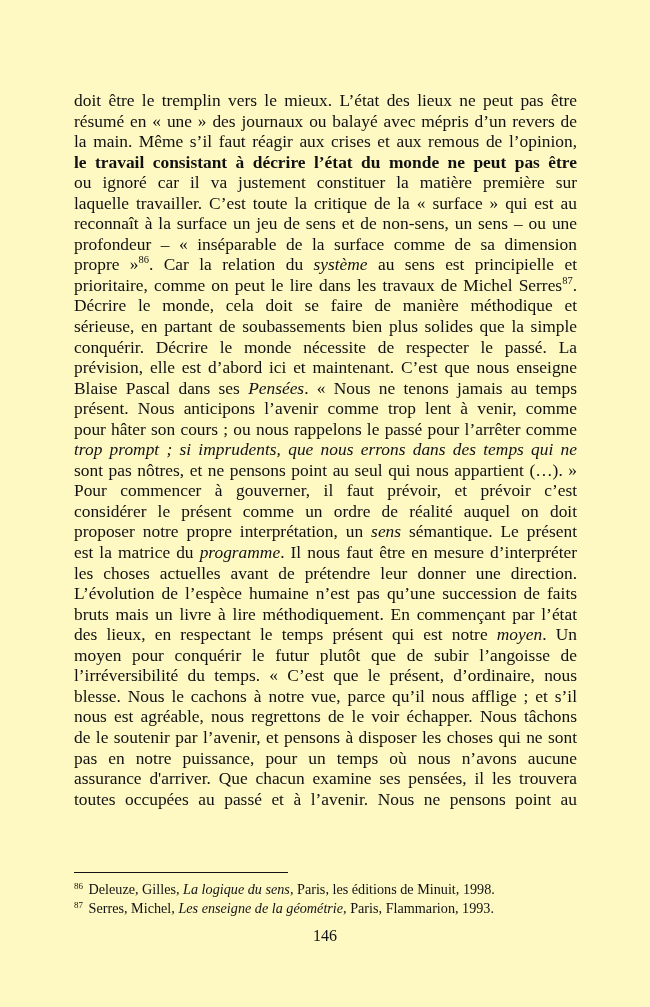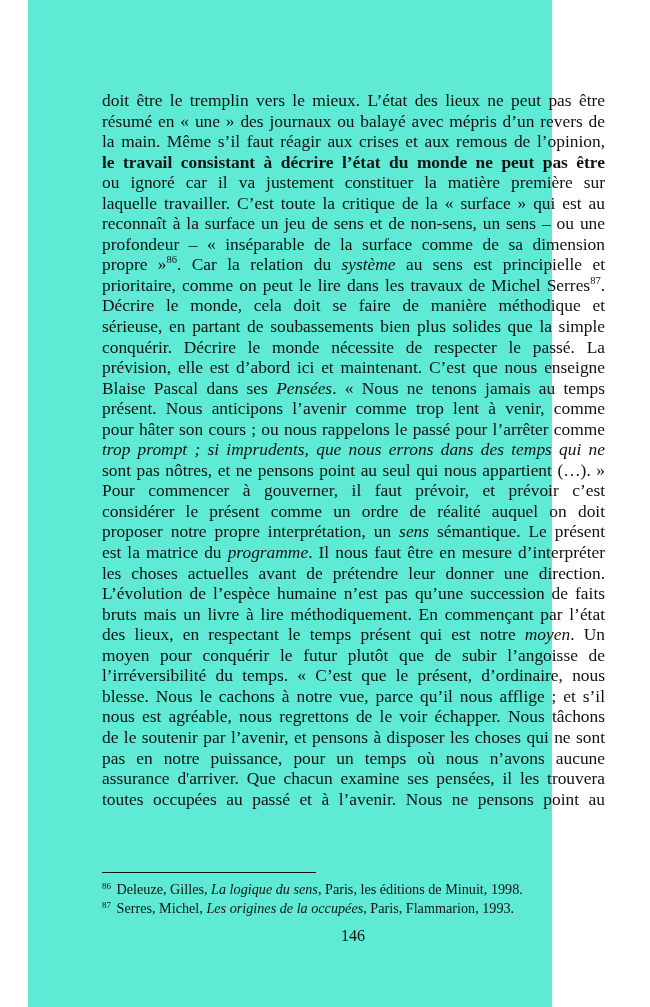--- a/index.html
+++ b/index.html
@@ -11,24 +11,23 @@
       width: 650px;
       height: 1007px;
       position: relative;
       overflow: hidden;
       font-family: "Liberation Serif", "DejaVu Serif", serif;
       color: #111111;
     }
     .page {
       position: absolute;
       left: 0; top: 0;
-      width: 524px;
+      width: 650px;
       height: 1007px;
-      background: #5eead4;
-      margin-left: 28px;
+      background: #fef9c3;
     }
     .body-text {
       position: absolute;
       left: 74px;
       top: 90px;
       width: 503px;
       font-size: 17.4px;
       line-height: 20.55px;
     }
     .line {
@@ -123,16 +122,16 @@
       <span class="line" style="white-space: normal; overflow: hidden;"><span class="seg" style="white-space: normal;">blesse. Nous le cachons à notre vue, parce qu’il nous afflige ; et s’il</span></span>
       <span class="line" style="white-space: normal; overflow: hidden;"><span class="seg" style="white-space: normal;">nous est agréable, nous regrettons de le voir échapper. Nous tâchons</span></span>
       <span class="line" style="white-space: normal; overflow: hidden;"><span class="seg" style="white-space: normal;">de le soutenir par l’avenir, et pensons à disposer les choses qui ne sont</span></span>
       <span class="line" style="white-space: normal; overflow: hidden;"><span class="seg" style="white-space: normal;">pas en notre puissance, pour un temps où nous n’avons aucune</span></span>
       <span class="line" style="white-space: normal; overflow: hidden;"><span class="seg" style="white-space: normal;">assurance d'arriver. Que chacun examine ses pensées, il les trouvera</span></span>
       <span class="line" style="white-space: normal; overflow: hidden;"><span class="seg" style="white-space: normal;">toutes occupées au passé et à l’avenir. Nous ne pensons point au</span></span>
     </div>
   <div class="footnote-rule"></div>
   <div class="footnotes" id="footnotes">
       <span class="footnote"><sup>86</sup><span class="seg"> Deleuze, Gilles, </span><span class="seg it">La logique du sens</span><span class="seg">, Paris, les éditions de Minuit, 1998.</span></span>
-      <span class="footnote"><sup>87</sup><span class="seg"> Serres, Michel, </span><span class="seg it">Les origines de la occupées</span><span class="seg">, Paris, Flammarion, 1993.</span></span>
+      <span class="footnote"><sup>87</sup><span class="seg"> Serres, Michel, </span><span class="seg it">Les enseigne de la géométrie</span><span class="seg">, Paris, Flammarion, 1993.</span></span>
     </div>
   <div class="page-number">146</div>
 </div>
 
 </body></html>

